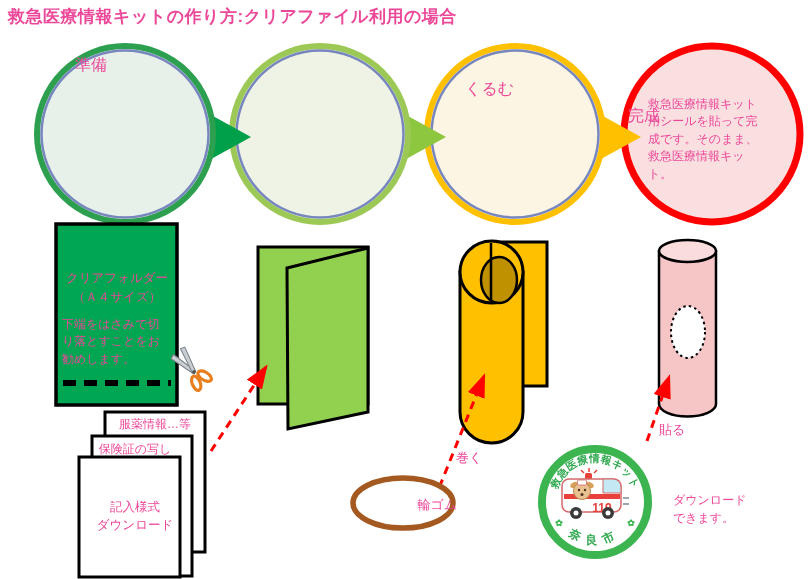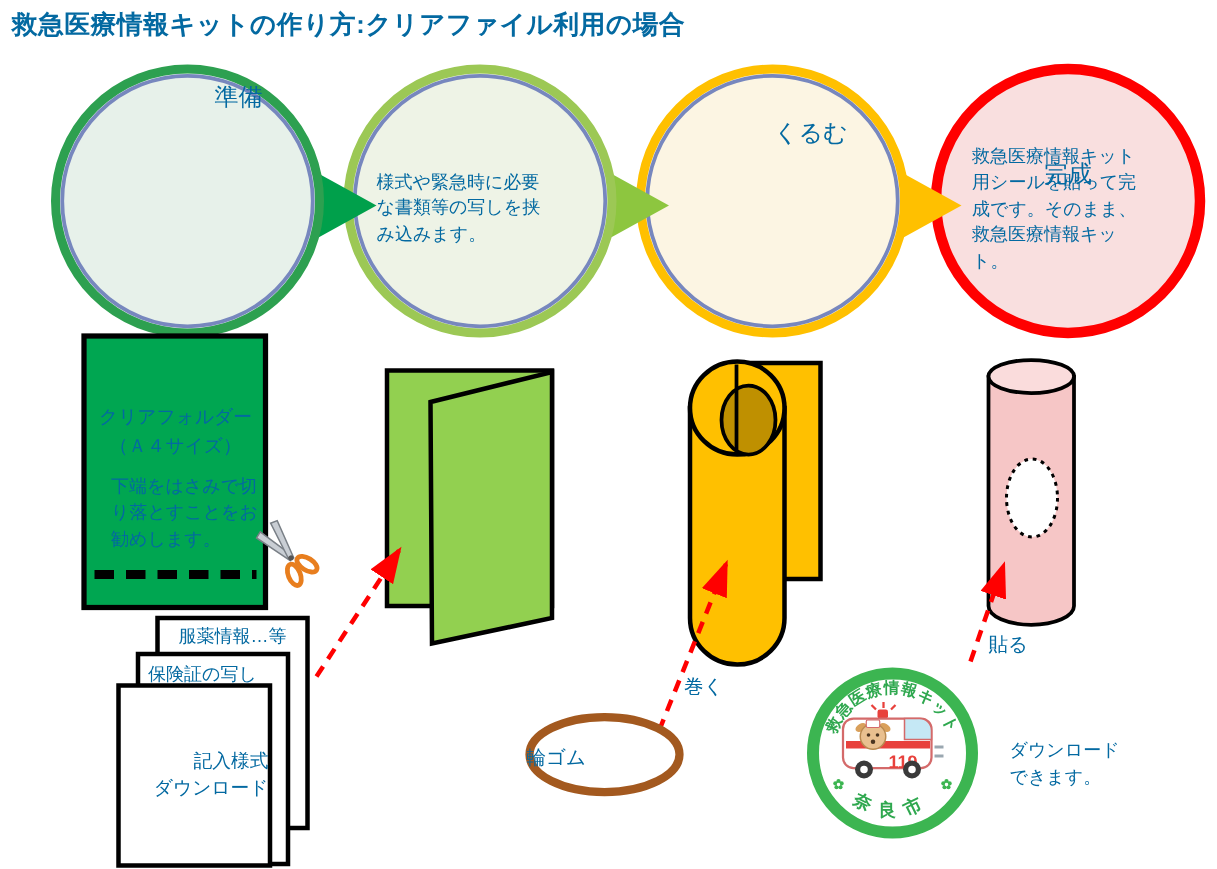--- a/index.html
+++ b/index.html
@@ -1,34 +1,34 @@
 <!DOCTYPE html>
 <html><head>
 <meta charset="utf-8">
 <style>
   html,body{margin:0;padding:0;background:#fff;}
   .canvas{position:relative;width:811px;height:579px;background:#ffffff;overflow:hidden;
           font-family:"Liberation Sans","DejaVu Sans",sans-serif;color:#000;}
   .layer{position:absolute;left:0;top:0;}
-  .txt{position:absolute;color:#0369a1;}
+  .txt{position:absolute;color:#ec4899;}
   #title{left:8px;top:5px;font-size:17px;font-weight:bold;letter-spacing:0.5px;}
-  .step-heading{font-size:16px;text-align:right;width:100px;}
+  .step-heading{font-size:16px;text-align:left;width:100px;}
   #s1h{left:75px;top:55px;} #s2h{left:270px;top:89px;} #s3h{left:465px;top:79px;} #s4h{left:628px;top:71px;margin-top:35px;}
   .step-body{font-size:12px;line-height:1.45;}
   #s1b{left:59px;top:81px;width:128px;} #s1b p{margin:0 0 7px 0;}
   #s2b{left:251px;top:113px;width:118px;}
   #s3b{left:452px;top:104px;width:118px;}
   #s4b{left:648px;top:96px;width:118px;}
   #folderLabel{left:58px;top:269px;width:118px;text-align:center;font-size:12.5px;white-space:pre-line;line-height:1.5;}
-  #folderNote{left:74px;top:316px;width:104px;font-size:12px;line-height:1.45;}
+  #folderNote{left:62px;top:316px;width:104px;font-size:12px;line-height:1.45;}
   #paperBackLabel{left:108px;top:416px;width:94px;text-align:center;font-size:12px;}
   #paperMidLabel{left:95px;top:441px;width:80px;text-align:center;font-size:12px;}
-  #paperFrontLabel{left:81px;top:498px;width:98px;text-align:right;font-size:12.5px;white-space:pre-line;line-height:1.45;}
+  #paperFrontLabel{left:81px;top:498px;width:108px;text-align:center;font-size:12.5px;white-space:pre-line;line-height:1.45;}
   #rollLabel{left:456px;top:449px;font-size:13px;}
-  #rubberLabel{left:351px;top:496px;width:76px;text-align:left;font-size:13px;}
+  #rubberLabel{left:381px;top:496px;width:76px;text-align:right;font-size:13px;}
   #stickLabel{left:659px;top:421px;font-size:13px;font-family:Liberation Serif, serif;}
   #dlNote{left:673px;top:491px;font-size:12px;white-space:pre-line;line-height:1.5;}
 </style>
 </head>
 <body>
 
 <div class="canvas">
 
   <svg class="layer" width="811" height="579" viewBox="0 0 811 579">
     <defs>
@@ -153,21 +153,20 @@
           <circle cx="0" cy="3.5" r="1.5" fill="#4A3520"></circle>
         </g>
       </g>
     </g>
   </svg>
 
   <div class="txt" id="title">救急医療情報キットの作り方:クリアファイル利用の場合</div>
 
   <div class="txt step-heading" id="s1h">準備</div>
 
-  <div class="txt step-body" id="s2b">様式や緊急時に必要な書類等の写しを挟み込みます。</div>
 
   <div class="txt step-heading" id="s3h">くるむ</div>
 
   <div class="txt step-heading" id="s4h">完成</div>
   <div class="txt step-body" id="s4b">救急医療情報キット用シールを貼って完成です。そのまま、救急医療情報キット。</div>
 
   <div class="txt" id="folderLabel">クリアフォルダー
 （Ａ４サイズ）</div>
   <div class="txt" id="folderNote">下端をはさみで切り落とすことをお勧めします。</div>
 

